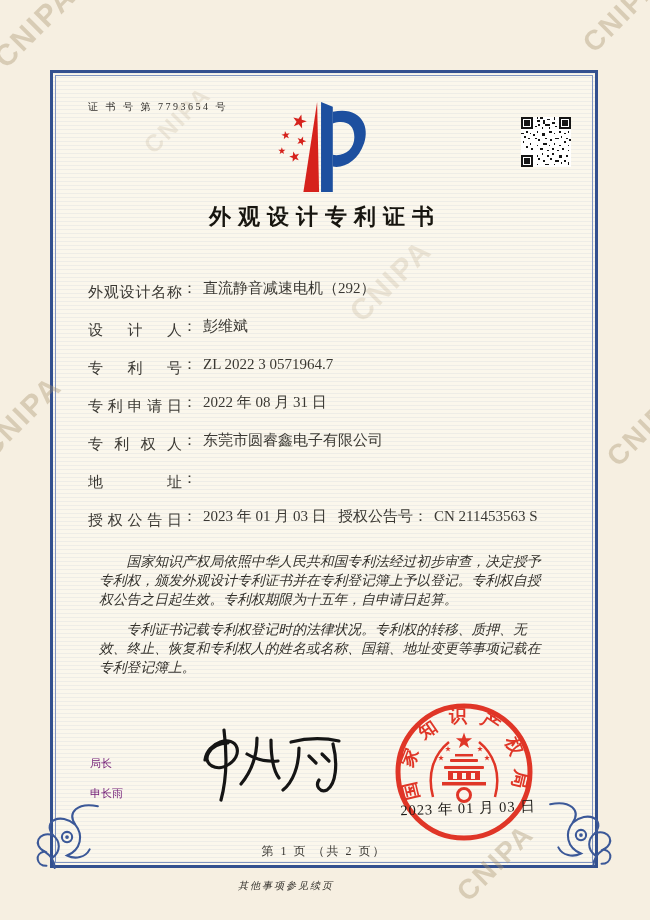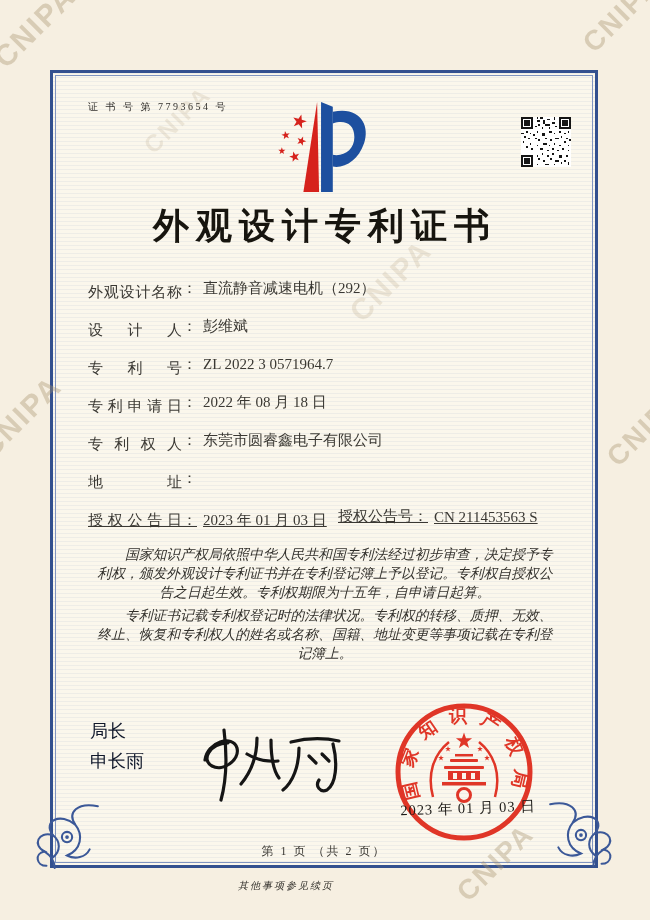--- a/index.html
+++ b/index.html
@@ -46,39 +46,39 @@
     pointer-events:none;
   }
   .cert-no{
     position:absolute;left:88px;top:100px;
     font-size:10px;color:#33312e;letter-spacing:2.5px;z-index:6;
   }
   .logo{position:absolute;left:273px;top:98px;width:100px;height:98px;z-index:6;}
   .qr{position:absolute;left:521px;top:117px;width:50px;height:50px;z-index:6;}
   .title{
     position:absolute;left:0;top:202px;width:650px;
-    text-align:center;font-size:36px;font-weight:bold;color:#17150f;
+    text-align:center;font-size:22px;font-weight:bold;color:#17150f;
     letter-spacing:7px;z-index:6;
   }
   .fields{position:absolute;left:88px;top:269px;width:485px;z-index:6;font-size:15px;color:#3a3833;}
   .field-row{height:38px;display:flex;align-items:center;white-space:nowrap;}
   .flabel{
     display:inline-block;width:94px;
     text-align:justify;text-align-last:justify;margin-top:9px;
   }
   .fcolon{margin-right:6px;}
-  .pair{display:inline-flex;align-items:flex-end;text-decoration:underline;}
+  .pair{display:inline-flex;align-items:center;}
   .pair.first{width:250px;}
   .paras{
     position:absolute;left:88px;top:541px;width:474px;z-index:6;
     font-size:13.8px;line-height:19px;color:#33312c;
     font-style:italic;
   }
-  .paras p{margin:4px;text-indent:2em;text-align:center;}
-  .director{position:absolute;left:90px;top:716px;z-index:6;font-size:18px;color:#0f172a;line-height:30px;}
+  .paras p{margin:11px;text-indent:2em;}
+  .director{position:absolute;left:90px;top:748px;z-index:6;font-size:11px;color:#701a75;line-height:30px;}
   .signature{position:absolute;left:183px;top:726px;width:180px;height:80px;z-index:7;}
   .seal{position:absolute;left:389px;top:697px;width:150px;height:150px;z-index:6;opacity:.95;}
   .seal-date{
     position:absolute;left:388px;top:799px;width:160px;z-index:8;
     font-size:14.5px;color:#1d1b18;letter-spacing:1px;
     transform:rotate(-2deg);text-align:center;white-space:nowrap;
   }
   .page-indicator{
     position:absolute;left:50px;top:843px;width:548px;text-align:center;
     font-size:12px;color:#3a3833;letter-spacing:2px;z-index:6;
@@ -181,21 +181,21 @@
         <span class="fvalue">彭维斌</span>
     </div>
     <div class="field-row">
       <span class="flabel">专利号</span>
         <span class="fcolon">：</span>
         <span class="fvalue">ZL 2022 3 0571964.7</span>
     </div>
     <div class="field-row">
       <span class="flabel">专利申请日</span>
         <span class="fcolon">：</span>
-        <span class="fvalue">2022 年 08 月 18 日</span>
+        <span class="fvalue">2022 年 08 月 31 日</span>
     </div>
     <div class="field-row">
       <span class="flabel">专利权人</span>
         <span class="fcolon">：</span>
         <span class="fvalue">东莞市圆睿鑫电子有限公司</span>
     </div>
     <div class="field-row">
       <span class="flabel">地址</span>
         <span class="fcolon">：</span>
     </div>

